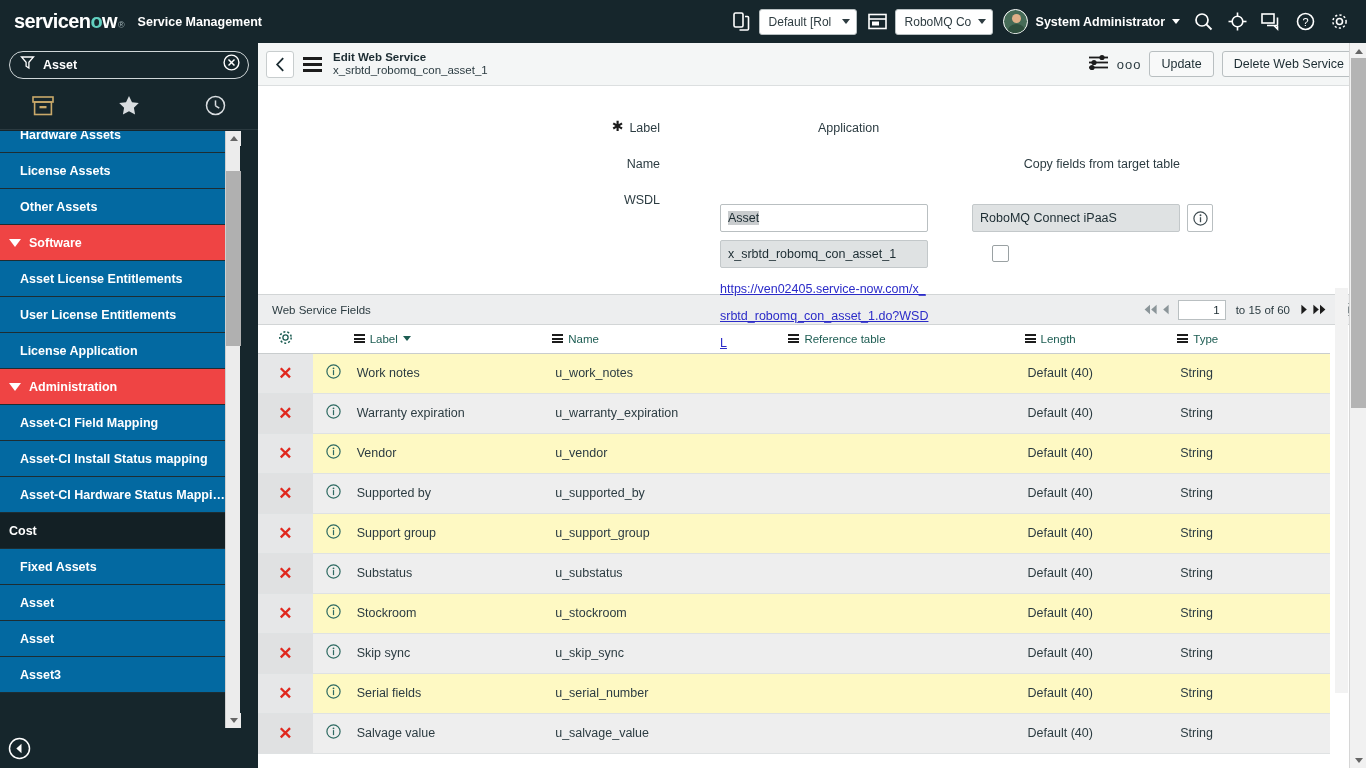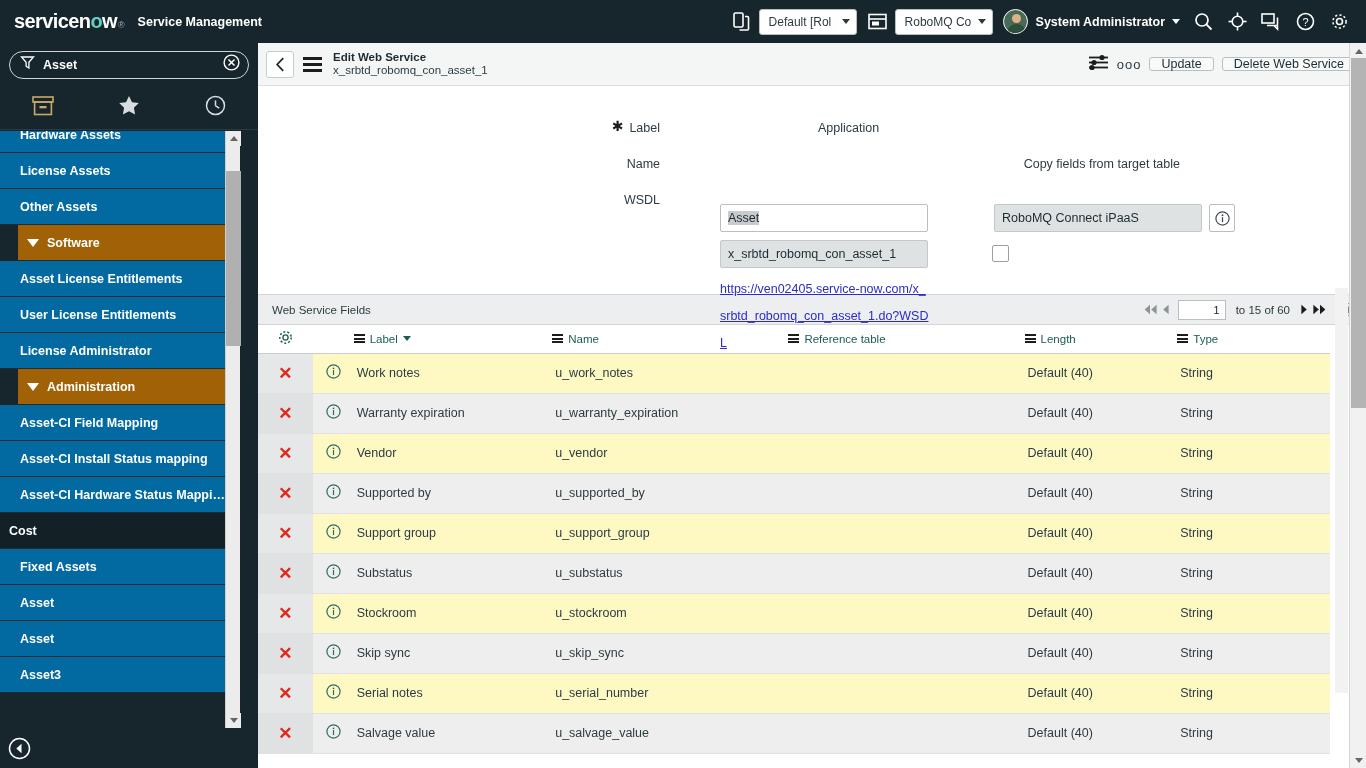--- a/index.html
+++ b/index.html
@@ -86,21 +86,21 @@
     overflow: hidden;
   }
   #nav-list { position: absolute; top: -14px; left: 0; width: 240px; }
   .nav-item {
     height: 36px; display: flex; align-items: center;
     border-bottom: 1px solid #1d2d33;
     color: #ffffff; font-size: 12.5px; font-weight: bold;
     padding-left: 28px; white-space: nowrap;
   }
   .nav-item.lvl0 { padding-left: 9px; background: #132025; }
-  .nav-item.group { padding-left: 9px; background: #a16207; margin-left: 18px; }
+  .nav-item.group { padding-left: 9px; background: #ef4444; }
   .nav-item.module { padding-left: 20px; background: #0369a1; }
   .tri {
     width: 0; height: 0; border-left: 6px solid transparent; border-right: 6px solid transparent;
     border-top: 8px solid #ffffff; margin-right: 8px; flex: 0 0 auto;
   }
   #nav-scrollbar {
     position: absolute; top: 88px; right: 18px; width: 15px; bottom: 40px;
     background: #ececec; border-left: 1px solid #cfcfcf;
   }
   #nav-scrollbar .arrow-up, #nav-scrollbar .arrow-dn {
@@ -131,21 +131,21 @@
     border-radius: 3px; display: flex; align-items: center; justify-content: center;
     margin-right: 9px;
   }
   #hamburger { display: flex; flex-direction: column; gap: 3px; margin-right: 11px; }
   #hamburger span { display: block; width: 19px; height: 3px; background: #1c1c1c; }
   #title-block { display: flex; flex-direction: column; line-height: 1.15; }
   #title-main { font-size: 11.5px; font-weight: bold; color: #1c2c32; }
   #title-sub { font-size: 11.5px; color: #2c3c42; }
   #header-actions { margin-left: auto; display: flex; align-items: center; gap: 8px; }
   .hdr-btn {
-    height: 14px; padding: 0 11px; border: 1px solid #b9bfc1; border-radius: 3px;
+    height: 26px; padding: 0 11px; border: 1px solid #b9bfc1; border-radius: 3px;
     background: #f8f9f9; font-size: 12.5px; color: #1c2c32;
     display: flex; align-items: center; justify-content: center;
   }
   #more-dots { font-size: 13px; color: #2c3c42; letter-spacing: 1px; }
 
   
   #form-area { position: relative; height: 208px; background: #ffffff; }
   .field-row { position: absolute; display: flex; align-items: flex-start; }
   .field-label {
     font-size: 12.5px; color: #2c3c42; text-align: right; padding-top: 5px;
@@ -375,21 +375,21 @@
           <span class="tri"></span>
           <span>Software</span>
         </div>
         <div class="nav-item module">
           <span>Asset License Entitlements</span>
         </div>
         <div class="nav-item module">
           <span>User License Entitlements</span>
         </div>
         <div class="nav-item module">
-          <span>License Administrator</span>
+          <span>License Application</span>
         </div>
         <div class="nav-item group">
           <span class="tri"></span>
           <span>Administration</span>
         </div>
         <div class="nav-item module">
           <span>Asset-CI Field Mapping</span>
         </div>
         <div class="nav-item module">
           <span>Asset-CI Install Status mapping</span>
@@ -485,21 +485,21 @@
     </div>
 
     <div class="field-row" style="left:102px; top:102px; width:300px; justify-content:flex-end;">
       <span class="field-label">WSDL</span>
     </div>
     <a id="wsdl-link" style="position:absolute; left:462px; top:190px; display:block;" href="#">https://ven02405.service-now.com/x_srbtd_robomq_con_asset_1.do?WSDL</a>
 
     <div class="field-row" style="left:560px; top:30px; width:362px; justify-content:flex-start;">
       <span class="field-label">Application</span>
     </div>
-    <div style="position:absolute; left:736px; top:118px; display:flex; align-items:flex-start;">
+    <div style="position:absolute; left:714px; top:118px; display:flex; align-items:flex-start;">
       <div class="field-input readonly" style="width:208px;">
         <span>RoboMQ Connect iPaaS</span>
       </div>
       <div class="info-btn">
         <svg width="15" height="15" viewBox="0 0 15 15">
             <circle cx="7.5" cy="7.5" r="6.6" fill="none" stroke="#3f4c51" stroke-width="1.2"></circle>
             <circle cx="7.5" cy="4.3" r="0.95" fill="#3f4c51"></circle>
             <rect x="6.85" y="6.2" width="1.3" height="5" fill="#3f4c51"></rect>
           </svg>
       </div>
@@ -714,21 +714,21 @@
           <td class="c-len"><span class="cell-pad">Default (40)</span></td>
           <td class="c-type"><span class="cell-pad">String</span></td>
         </tr>
         <tr class="row-norm">
           <td class="c-del"><span class="x-mark">✕</span></td>
           <td class="c-info"><svg width="15" height="15" viewBox="0 0 15 15">
               <circle cx="7.5" cy="7.5" r="6.6" fill="none" stroke="#2e6a62" stroke-width="1.2"></circle>
               <circle cx="7.5" cy="4.3" r="0.9" fill="#2e6a62"></circle>
               <rect x="6.9" y="6.1" width="1.2" height="5" fill="#2e6a62"></rect>
             </svg></td>
-          <td class="c-label"><span class="cell-pad">Serial notes</span></td>
+          <td class="c-label"><span class="cell-pad">Serial fields</span></td>
           <td class="c-name"><span class="cell-pad">u_serial_number</span></td>
           <td class="c-ref"><span class="cell-pad"></span></td>
           <td class="c-len"><span class="cell-pad">Default (40)</span></td>
           <td class="c-type"><span class="cell-pad">String</span></td>
         </tr>
         <tr class="row-alt">
           <td class="c-del"><span class="x-mark">✕</span></td>
           <td class="c-info"><svg width="15" height="15" viewBox="0 0 15 15">
               <circle cx="7.5" cy="7.5" r="6.6" fill="none" stroke="#2e6a62" stroke-width="1.2"></circle>
               <circle cx="7.5" cy="4.3" r="0.9" fill="#2e6a62"></circle>

